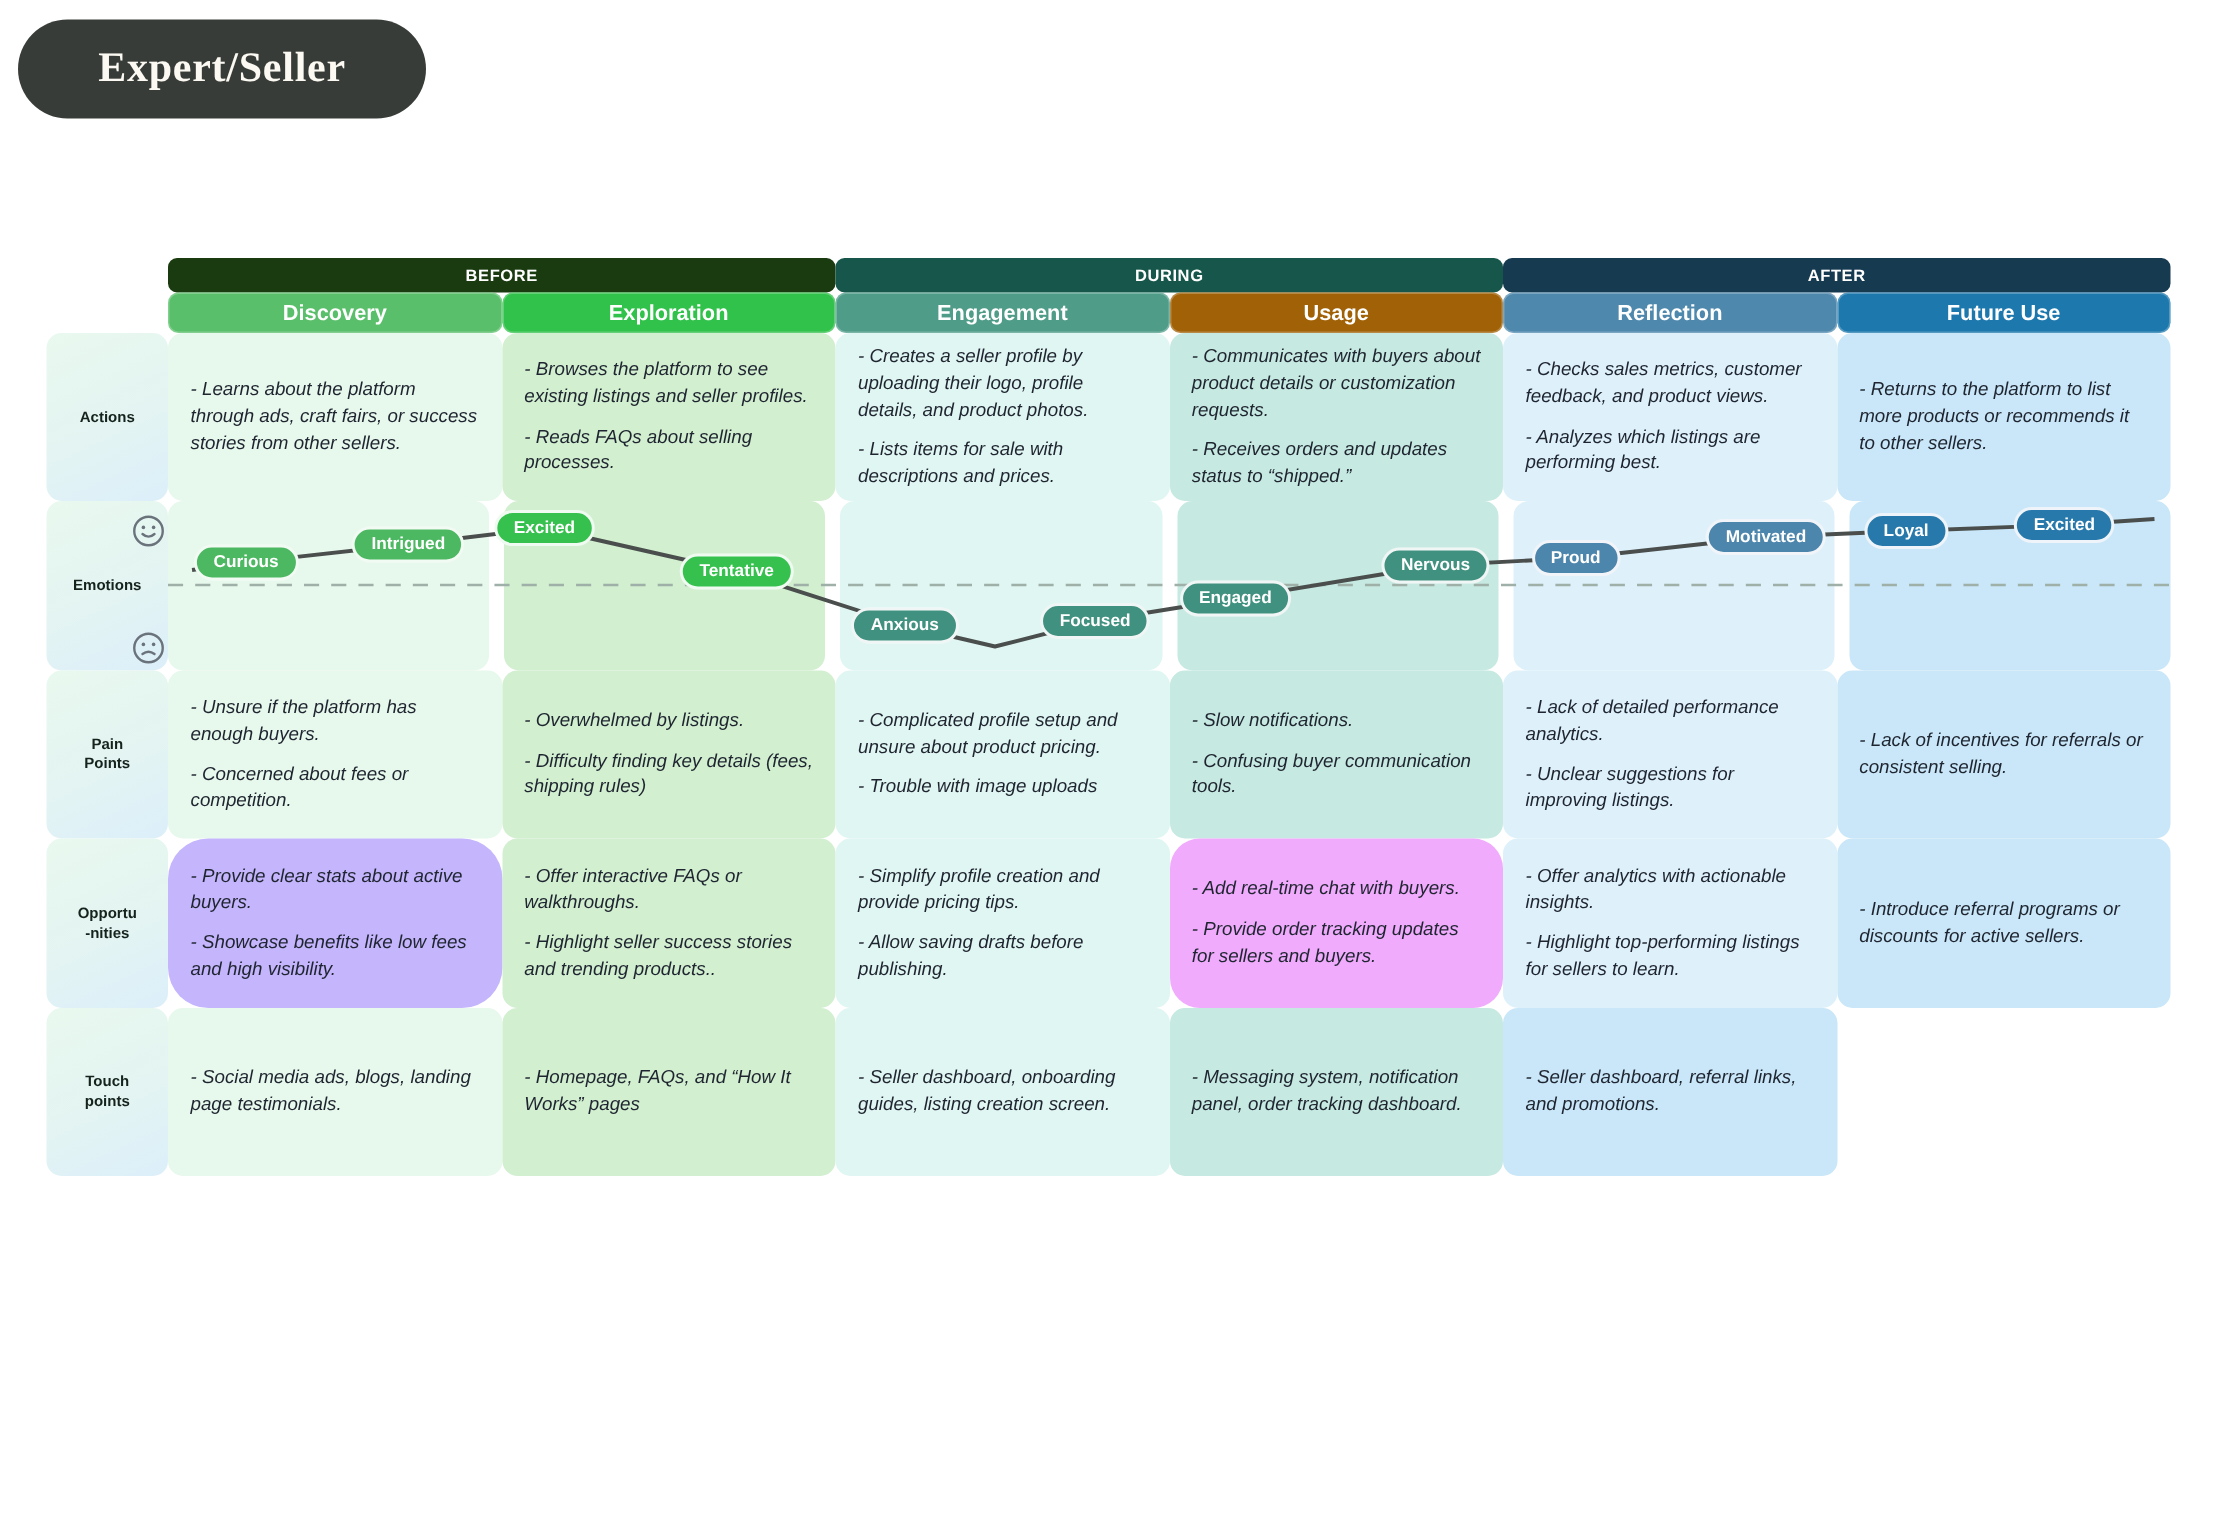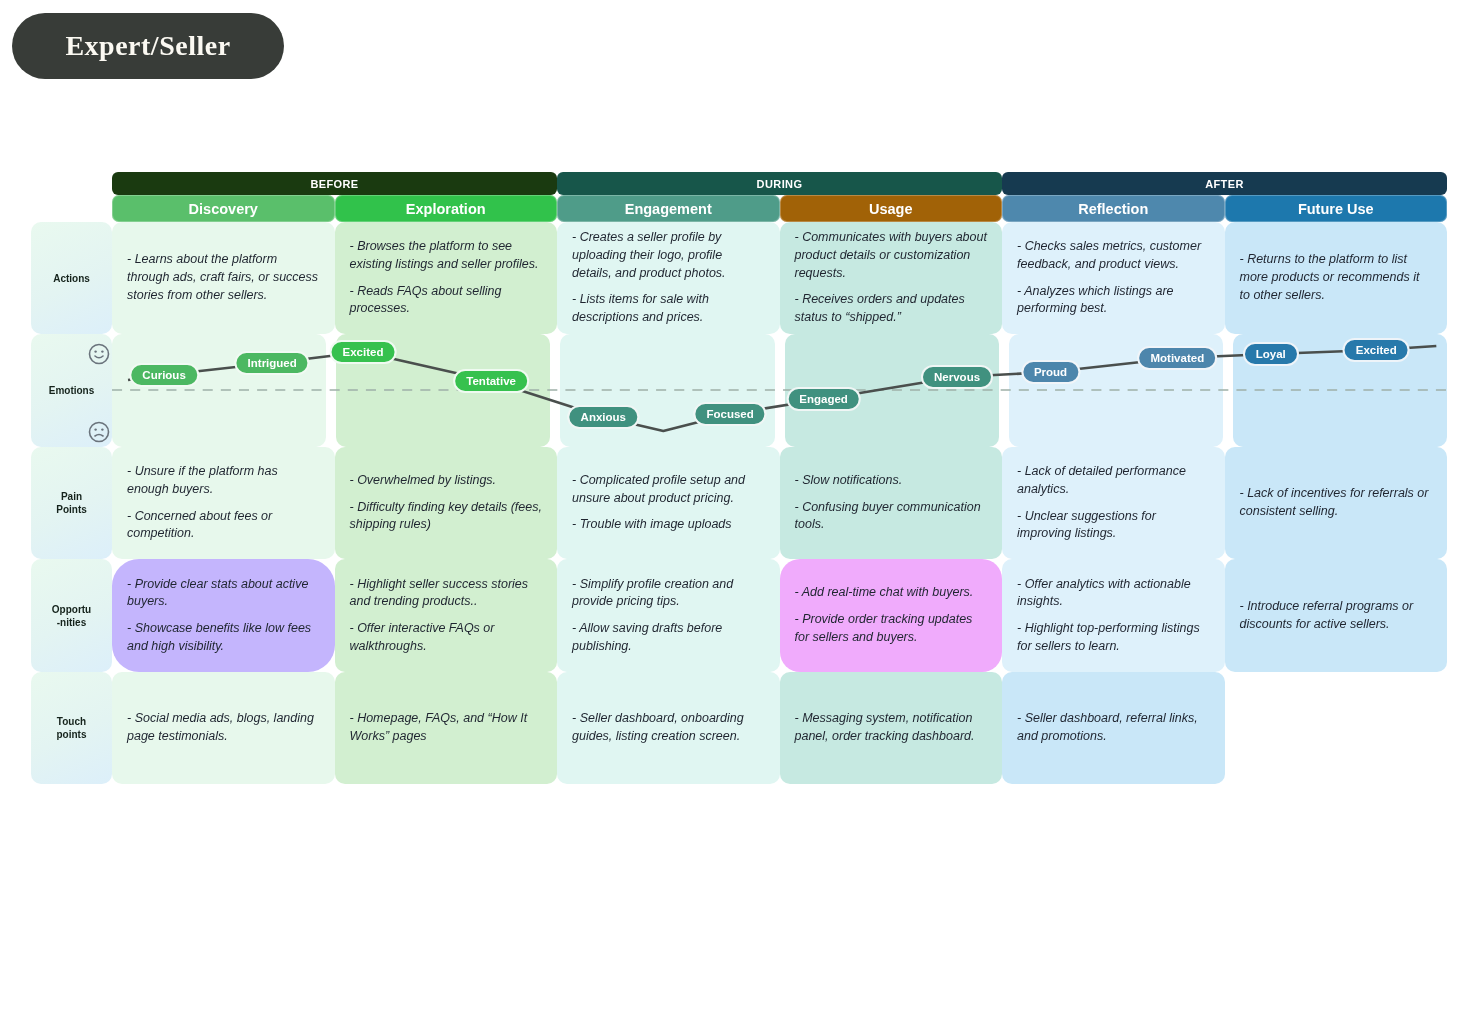--- a/index.html
+++ b/index.html
@@ -186,22 +186,22 @@
       <div class="bullet">- Lack of incentives for referrals or consistent selling.</div>
     </div>
 
   <div class="row-label">Opportu
 -nities</div>
   <div class="cell" style="background: #c4b5fd; border-radius: 27px;">
       <div class="bullet">- Provide clear stats about active buyers.</div>
       <div class="bullet">- Showcase benefits like low fees and high visibility.</div>
     </div>
   <div class="cell" style="background: rgb(210, 239, 208);">
+      <div class="bullet">- Offer interactive FAQs or walkthroughs.</div>
       <div class="bullet">- Highlight seller success stories and trending products..</div>
-      <div class="bullet">- Offer interactive FAQs or walkthroughs.</div>
     </div>
   <div class="cell" style="background: rgb(224, 246, 242);">
       <div class="bullet">- Simplify profile creation and provide pricing tips.</div>
       <div class="bullet">- Allow saving drafts before publishing.</div>
     </div>
   <div class="cell" style="background: #f0abfc; border-radius: 20px;">
       <div class="bullet">- Add real-time chat with buyers.</div>
       <div class="bullet">- Provide order tracking updates for sellers and buyers.</div>
     </div>
   <div class="cell" style="background: rgb(222, 241, 251);">

